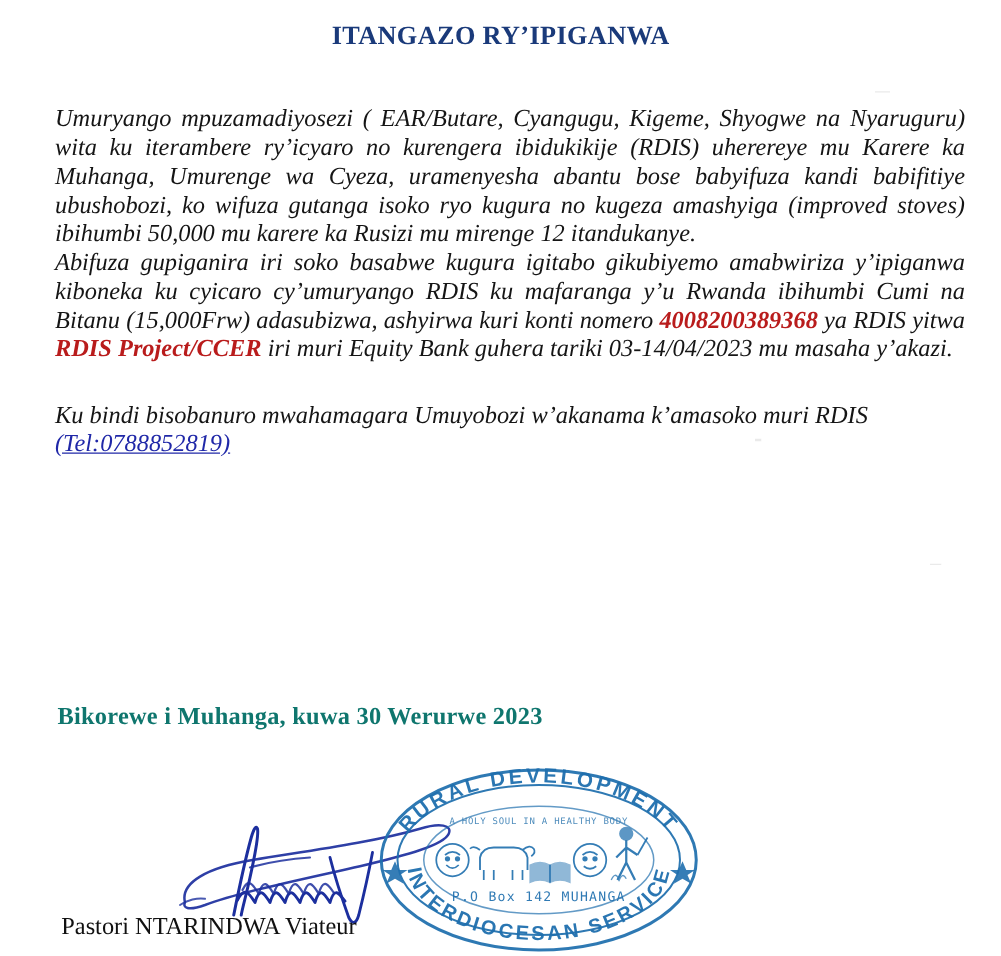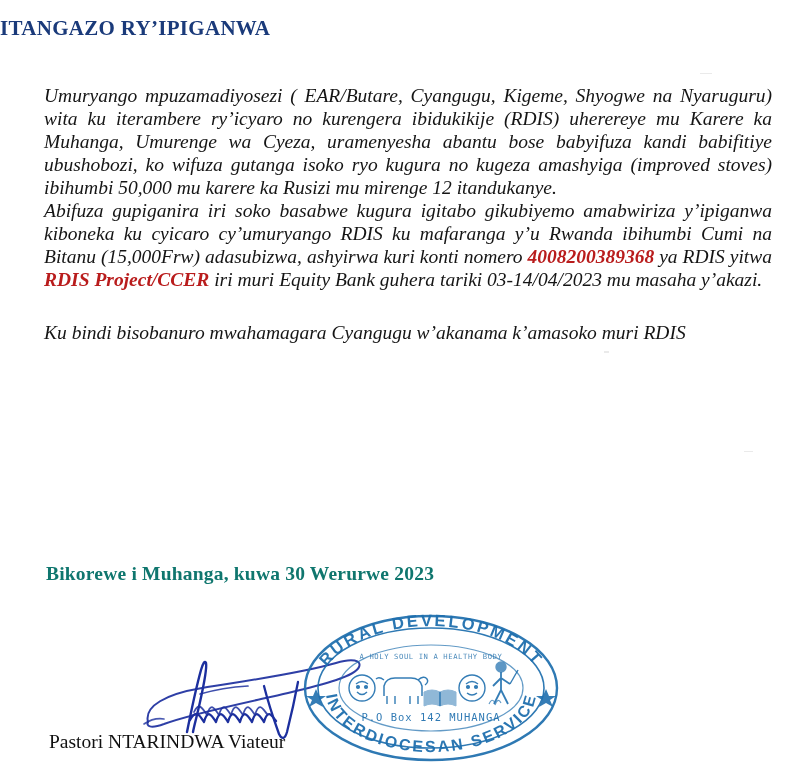--- a/index.html
+++ b/index.html
@@ -16,20 +16,21 @@
     font-family: "Liberation Serif", "DejaVu Serif", serif;
     color: #151515;
   }
 
   
   #title {
     position: absolute;
     left: 0;
     top: 16px;
     width: 801px;
+    text-align: center;
     font-size: 21px;
     font-weight: bold;
     letter-spacing: 0.3px;
     color: #1a3a7a;
   }
 
   
   #body-block {
     position: absolute;
     left: 44px;
@@ -125,21 +126,22 @@
     </p>
 
     <p class="para">
       <span>Abifuza gupiganira iri soko basabwe kugura igitabo gikubiyemo amabwiriza y’ipiganwa kiboneka ku cyicaro cy’umuryango RDIS ku mafaranga y’u Rwanda ibihumbi Cumi na Bitanu (15,000Frw) adasubizwa, ashyirwa kuri konti nomero </span><span class="blue-bold">4008200389368</span><span> ya RDIS yitwa </span><span class="blue-bold">RDIS Project/CCER</span><span> iri muri Equity Bank guhera tariki 03-14/04/2023 mu masaha y’akazi.</span>
     </p>
 
 
     <div id="gap-1"></div>
 
     <p class="para">
-      <span>Ku bindi bisobanuro mwahamagara Cyangugu w’akanama k’amasoko muri RDIS </span><br>
+      <span>Ku bindi bisobanuro mwahamagara Umuyobozi w’akanama k’amasoko muri RDIS </span><br>
+      <span class="tel-link">(Tel:0788852819)</span>
     </p>
 
   </div>
 
   <div id="closing">Bikorewe i Muhanga, kuwa 30 Werurwe 2023</div>
 
   <div id="signature">
     <svg class="stamp-svg" width="230" height="95" viewBox="0 0 230 95" xmlns="http://www.w3.org/2000/svg">
       <g fill="none" stroke="#1c2f9e" stroke-linecap="round" stroke-linejoin="round">
 

